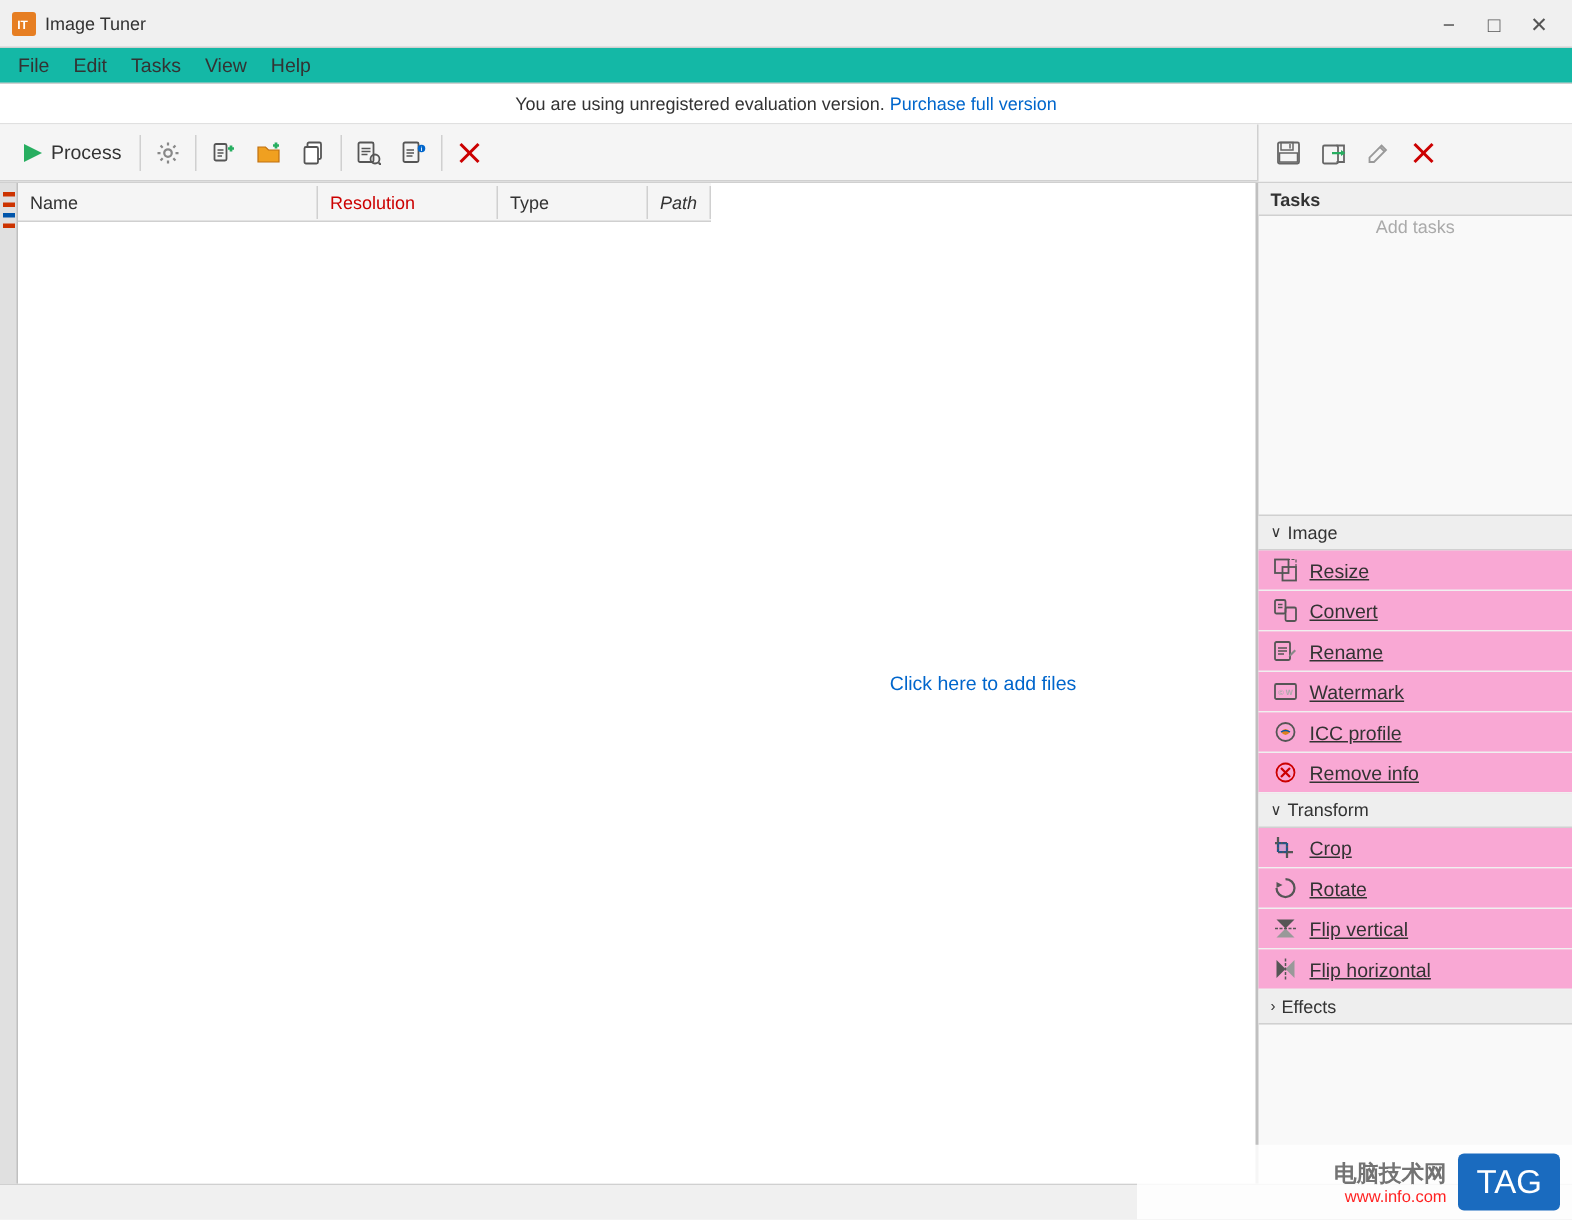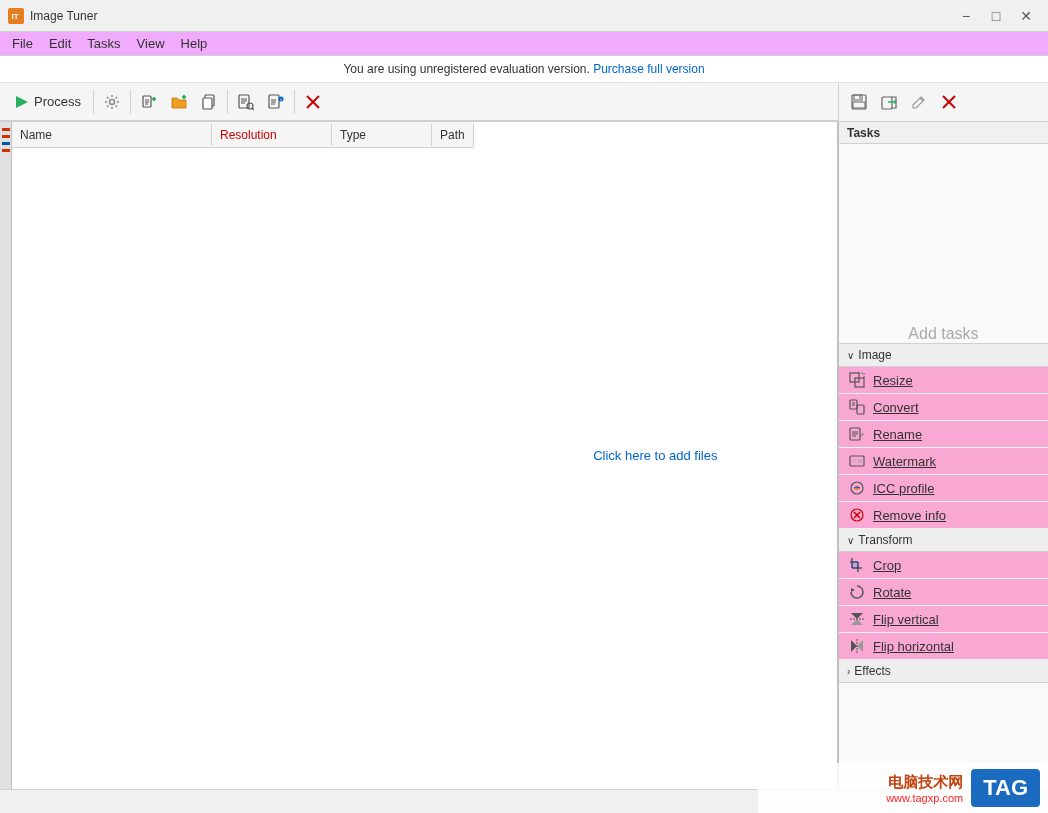--- a/index.html
+++ b/index.html
@@ -15,21 +15,21 @@
     .title-bar-icon { width: 16px; height: 16px; background: #e67e22; border-radius: 2px; display: flex; align-items: center; justify-content: flex-start; }
     .title-bar-title { font-size: 12px; color: #333; }
     .title-bar-controls { display: flex; gap: 2px; }
     .title-bar-btn {
       width: 28px; height: 28px; border: none; background: transparent;
       cursor: pointer; font-size: 14px; color: #555; display: flex; align-items: center; justify-content: center;
     }
 
     
     .menu-bar {
-      display: flex; align-items: center; height: 24px; background: #f0abfc;
+      display: flex; align-items: center; height: 24px; background: #14b8a6;
       border-bottom: 1px solid #d0d0d0; padding: 0 4px;
     }
     .menu-item {
       padding: 2px 8px; font-size: 13px; color: #333; cursor: pointer;
     }
 
     
     .notification-bar {
       background: #fff; text-align: center; padding: 6px;
       border-bottom: 1px solid #e0e0e0; font-size: 12px; color: #333;
@@ -74,43 +74,43 @@
       display: flex; background: #f5f5f5; border-bottom: 1px solid #d0d0d0;
       height: 26px; align-items: center;
     }
     .col-header {
       padding: 4px 8px; font-size: 12px; font-weight: normal; color: #333;
       border-right: 1px solid #d0d0d0;
     }
     .col-name { width: 200px; }
     .col-resolution { width: 120px; color: #cc0000; }
     .col-type { width: 100px; }
-    .col-path { flex: 1; }
+    .col-path { flex: 1; font-style: italic; }
 
     .file-panel-body {
       flex: 1; display: flex; align-items: center; justify-content: center;
       cursor: pointer;
     }
     .add-files-link { color: #0066cc; text-decoration: none; font-size: 13px; }
 
     
     .left-edge {
       width: 12px; background: #e0e0e0; border-right: 1px solid #c0c0c0;
       display: flex; flex-direction: column; align-items: center; padding-top: 4px;
     }
 
     
     .right-panel {
       width: 210px; background: #f9f9f9; border-left: 1px solid #c0c0c0;
       display: flex; flex-direction: column;
     }
 
     .tasks-empty {
-      flex: 0 0 200px; display: flex; align-items: flex-end; justify-content: center;
-      color: #aaa; font-size: 16px; border-bottom: 1px solid #d0d0d0;
+      flex: 0 0 200px; display: flex; align-items: flex-start; justify-content: center;
+      color: #aaa; font-size: 12px; border-bottom: 1px solid #d0d0d0;
     }
 
     
     .task-section { }
     .section-header {
       display: flex; align-items: center; padding: 4px 8px;
       background: #eeeeee; border-bottom: 1px solid #d0d0d0;
       font-size: 12px; font-weight: 500; color: #333; cursor: pointer;
       gap: 4px;
     }
@@ -423,17 +423,17 @@
       </div>
     </div>
   </div>
 </div>
 
 <div class="bottom-bar">
 </div>
 
 <div style="position:fixed; bottom:0; right:0; width:290px; height:50px; display:flex; align-items:center; justify-content:flex-end; gap:8px; padding: 4px 8px; background: rgba(255,255,255,0.85);">
   <div style="display:flex; flex-direction:column; align-items:flex-end;">
-    <span style="color:#c2410c; font-size:15px; font-weight:bold;">电脑技术网</span>
-    <span style="color:#ff2222; font-size:11px;">www.tagxp.com</span>
-  </div>
-  <div style="background:#1a6bbf; color:white; font-size:22px; font-weight:bold; padding:6px 12px; border-radius:4px;">TAG</div>
+    <span style="color:#737373; font-size:15px; font-weight:bold;">电脑技术网</span>
+    <span style="color:#ff2222; font-size:11px;">www.info.com</span>
+  </div>
+  <div style="background:#1a6bbf; color:white; font-size:22px; font-weight:normal; padding:6px 12px; border-radius:4px;">TAG</div>
 </div>
 
 </body></html>

